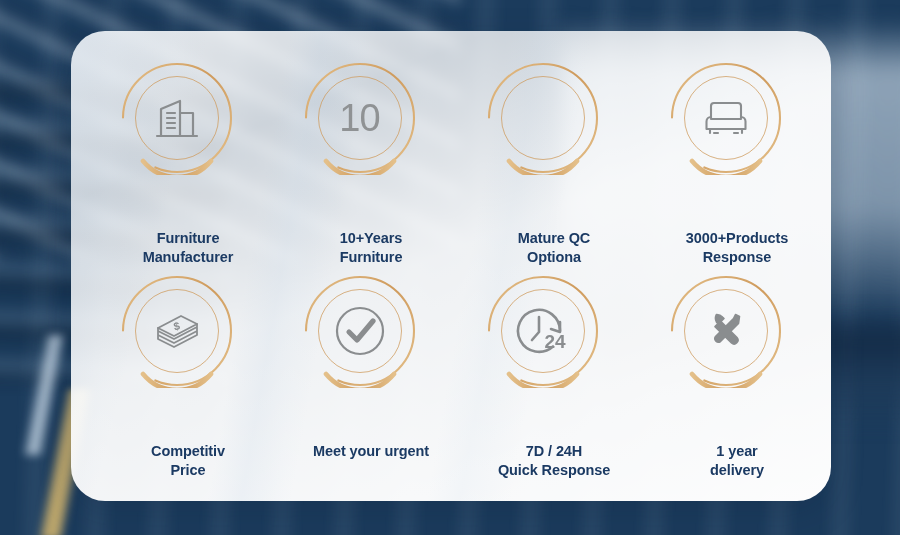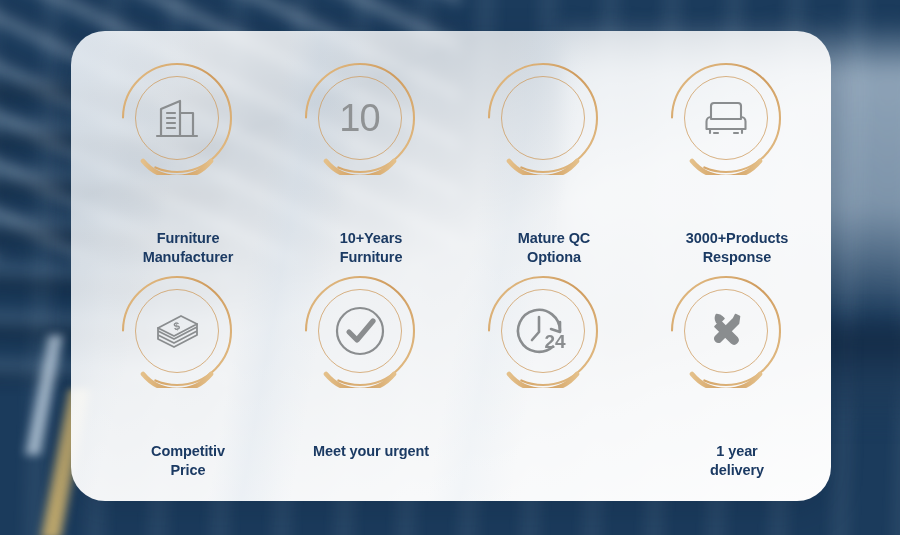--- a/index.html
+++ b/index.html
@@ -430,20 +430,21 @@
   </svg>
             <div class="glyph">
     <svg width="56" height="54" viewBox="0 0 56 54" fill="none" stroke="currentColor" stroke-linecap="round" stroke-linejoin="round">
       <path d="M45 27 A21 21 0 1 0 38 42.5" stroke-width="2.6"></path>
       <path d="M45 18 L45 28 L36 25" stroke-width="2.6" fill="none"></path>
       <path d="M24 13 L24 28 L17 36" stroke-width="2.6"></path>
       <text x="40" y="44" font-family="Liberation Sans, sans-serif" font-size="19" font-weight="bold" fill="currentColor" stroke="none" text-anchor="middle">24</text>
     </svg>
             </div>
           </div>
+          <div class="caption"><span class="l1">7D / 24H</span><span class="l2">Quick Response</span></div>
         </div>
         <div class="feature">
           <div class="badge">
   <svg class="ring" viewBox="0 0 114 114">
     <defs>
       <linearGradient id="gOuter" x1="0" y1="0" x2="1" y2="1">
         <stop offset="0%" stop-color="#e4c08a"></stop>
         <stop offset="45%" stop-color="#cf9b5d"></stop>
         <stop offset="100%" stop-color="#e4c08a"></stop>
       </linearGradient>

